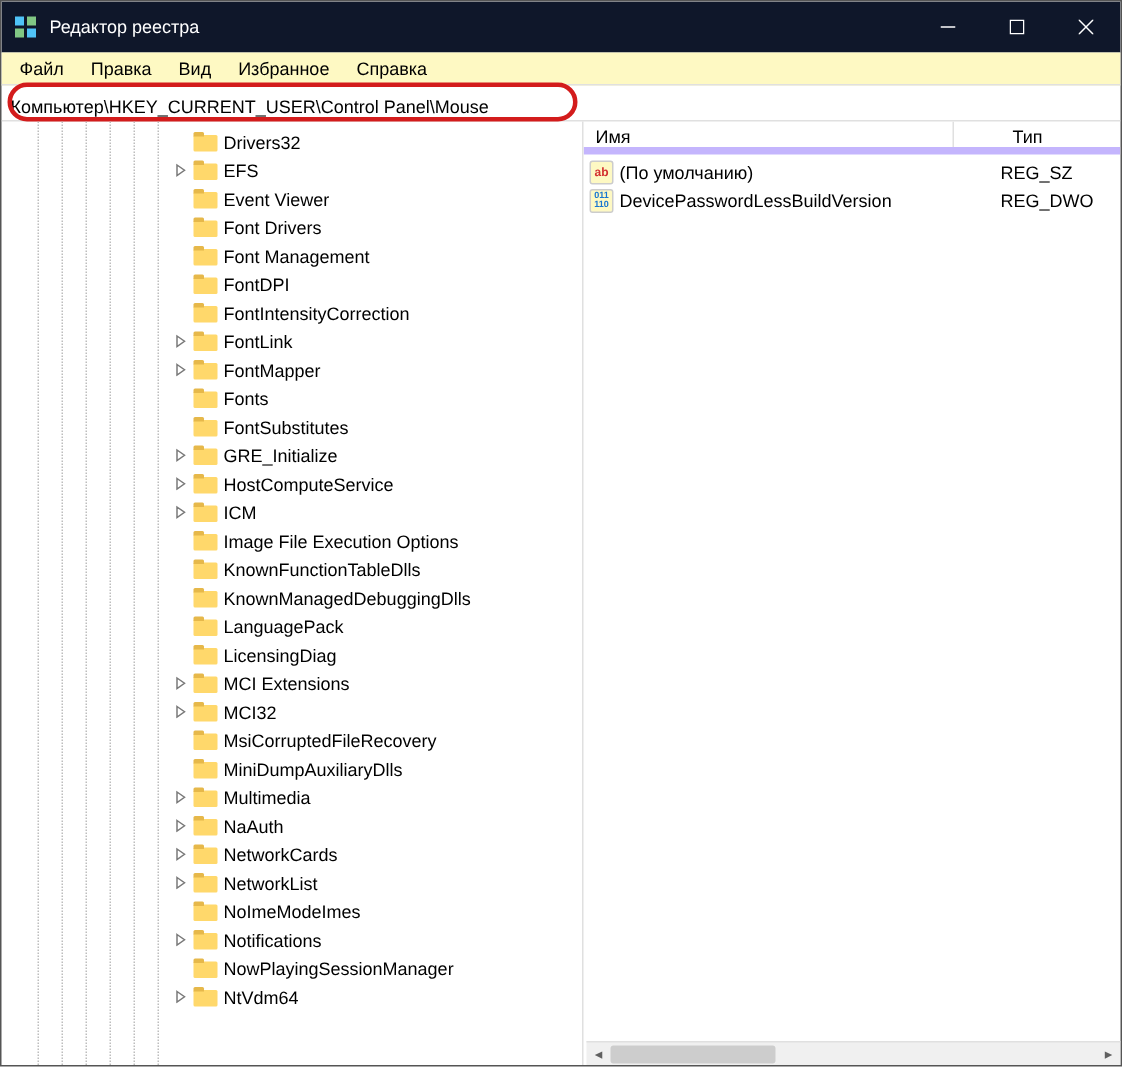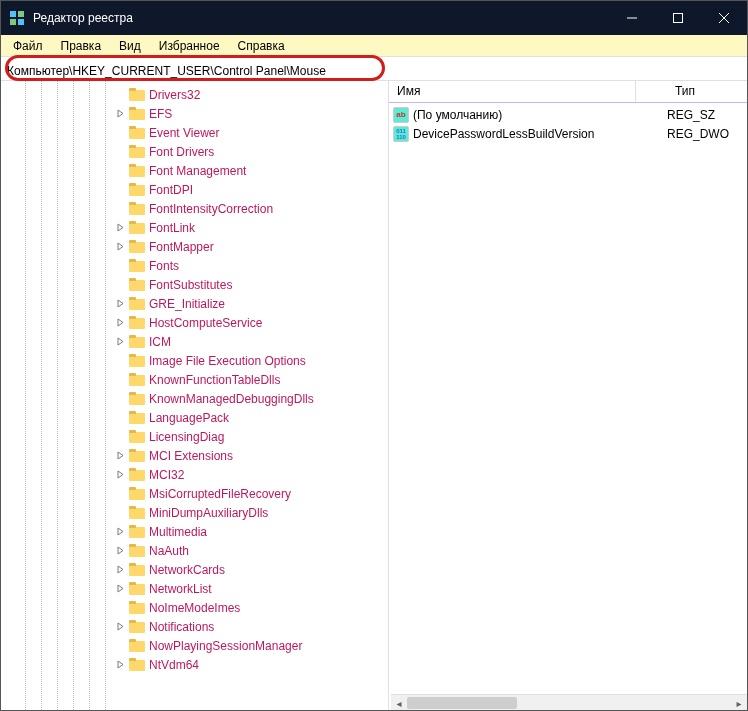--- a/index.html
+++ b/index.html
@@ -18,29 +18,29 @@
   .tree { width: 388px; overflow: hidden; border-right: 1px solid #e0e0e0; position: relative; }
   .tree-inner { padding-top: 4px; }
   .vlines { position: absolute; top: 0; left: 0; height: 100%; pointer-events: none; }
   .vlines div { position: absolute; top: 0; bottom: 0; border-left: 1px dotted #bdbdbd; }
   .node { display: flex; align-items: center; height: 19px; padding-left: 112px; white-space: nowrap; }
   .exp { width: 14px; height: 14px; display: inline-flex; align-items: center; justify-content: center; color: #7a7a7a; font-size: 10px; margin-right: 2px; }
   .exp.empty { visibility: hidden; }
   .folder { width: 16px; height: 13px; margin-right: 4px; display: inline-block; position: relative; }
   .folder::before { content: ""; position: absolute; left: 0; top: 2px; width: 16px; height: 11px; background: #ffd86b; border-radius: 1px; }
   .folder::after { content: ""; position: absolute; left: 0; top: 0; width: 7px; height: 3px; background: #e6b84a; border-radius: 1px 1px 0 0; }
-  .node span.label { font-size: 12px; color: #be185d; }
+  .node span.label { font-size: 12px; color: #000000; }
   .right { flex: 1; display: flex; flex-direction: column; overflow: hidden; }
-  .cols { display: flex; height: 22px; border-bottom: 1px solid #c4b5fd; font-size: 12px; gap: 31px; }
+  .cols { display: flex; height: 22px; border-bottom: 5px solid #c4b5fd; font-size: 12px; gap: 31px; }
   .cols > div { padding: 3px 8px; border-right: 1px solid #e0e0e0; }
   .col-name { flex: 1; }
   .col-type { width: 80px; border-right: none !important; }
   .values { padding: 2px 0; }
   .val { display: flex; align-items: center; height: 19px; padding-left: 4px; font-size: 12px; }
-  .val-icon { width: 16px; height: 16px; margin-right: 4px; display: inline-flex; align-items: center; justify-content: center; border: 1px solid #ccc; background: #5eead4; border-radius: 2px; }
+  .val-icon { width: 16px; height: 16px; margin-right: 4px; display: inline-flex; align-items: center; justify-content: center; border: 1px solid #ccc; background: #fef9c3; border-radius: 2px; }
   .val-icon.str { color: #d32f2f; font-size: 8px; font-weight: bold; }
   .val-icon.bin { color: #1976d2; font-size: 7px; font-weight: bold; line-height: 7px; }
   .val-name { flex: 1; }
   .val-type { width: 80px; }
   .hscroll { position: absolute; bottom: 0; left: 390px; right: 0; height: 16px; background: #f0f0f0; border-top: 1px solid #e0e0e0; }
   .hscroll .thumb { position: absolute; left: 16px; top: 2px; width: 110px; height: 12px; background: #cdcdcd; border-radius: 2px; }
   .hscroll .arr { position: absolute; top: 0; width: 16px; height: 16px; display:flex; align-items:center; justify-content:center; color:#606060; font-size:10px; }
   .hscroll .arr.l { left: 0; }
   .hscroll .arr.r { right: 0; }
 </style>

